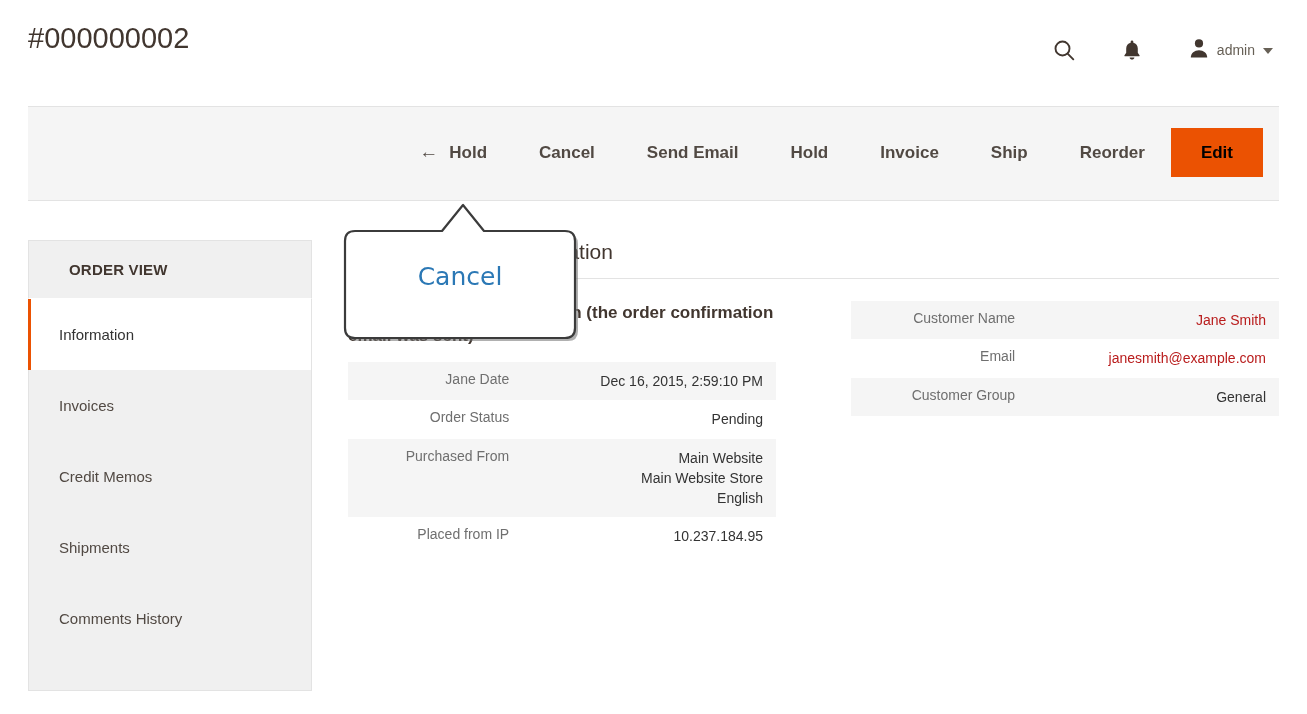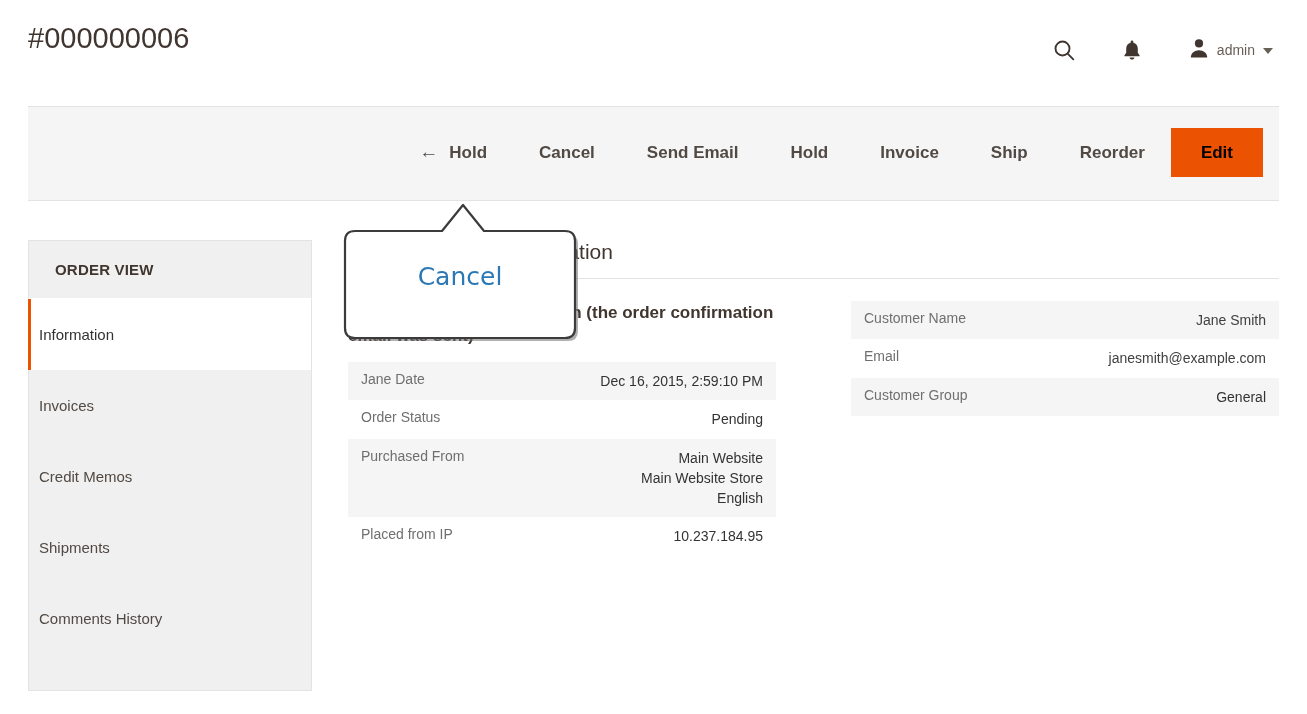--- a/index.html
+++ b/index.html
@@ -133,40 +133,40 @@
     width: 284px;
   }
   #sidebar-title-box {
     background: #f0f0f0;
     border: 1px solid #e3e3e3;
     border-bottom: none;
     height: 58px;
     box-sizing: border-box;
     display: flex;
     align-items: center;
-    padding-left: 26px;
+    padding-left: 40px;
   }
   #sidebar-title {
     font-size: 15px;
     font-weight: bold;
     color: #41362f;
     letter-spacing: 0.2px;
   }
   #sidebar-nav {
     background: #f0f0f0;
     border: 1px solid #e3e3e3;
     border-top: 1px solid #ffffff;
     box-sizing: border-box;
     padding-bottom: 36px;
   }
   .nav-item {
     height: 71px;
     display: flex;
     align-items: center;
-    padding-left: 8px;
+    padding-left: 28px;
     font-size: 15px;
     color: #514943;
     cursor: pointer;
     box-sizing: border-box;
     border-left: 3px solid transparent;
     margin-left: -1px;
   }
   .nav-item.active {
     background: #ffffff;
     border-left: 3px solid #eb5202;
@@ -207,36 +207,36 @@
   }
   .info-table {
     width: 100%;
     border-collapse: collapse;
     font-size: 14px;
   }
   .info-table tr.odd {
     background: #f5f5f5;
   }
   .info-table th {
-    text-align: left;
+    text-align: right;
     font-weight: normal;
     color: #6f6f6f;
     padding: 9px 13px 9px 13px;
     vertical-align: top;
     white-space: nowrap;
   }
   .info-table td {
     text-align: right;
     color: #333333;
     padding: 9px 13px 9px 13px;
     vertical-align: top;
     line-height: 1.45;
   }
   .info-table td a {
-    color: #404040;
+    color: #b91c1c;
     text-decoration: none;
   }
   .multiline {
     white-space: pre-line;
   }
 
   
   #callout-bubble {
     position: absolute;
     left: 341px;
@@ -263,21 +263,21 @@
     font-family: "DejaVu Sans", sans-serif;
     pointer-events: none;
     padding-top: 8px;
     box-sizing: border-box;
   }
 </style>
 </head>
 <body>
 
 <div id="page-header">
-  <div id="page-title">#000000006</div>
+  <div id="page-title">#000000002</div>
 
   <div id="header-actions">
     <div class="hdr-icon-btn">
       <svg width="24" height="24" viewBox="0 0 24 24" fill="none" aria-hidden="true">
         <circle cx="10.5" cy="10.5" r="7" stroke="#41362f" stroke-width="1.9"></circle>
         <line x1="15.6" y1="15.6" x2="21.3" y2="21.3" stroke="#41362f" stroke-width="1.9" stroke-linecap="round"></line>
       </svg>
     </div>
 
     <div class="hdr-icon-btn">

